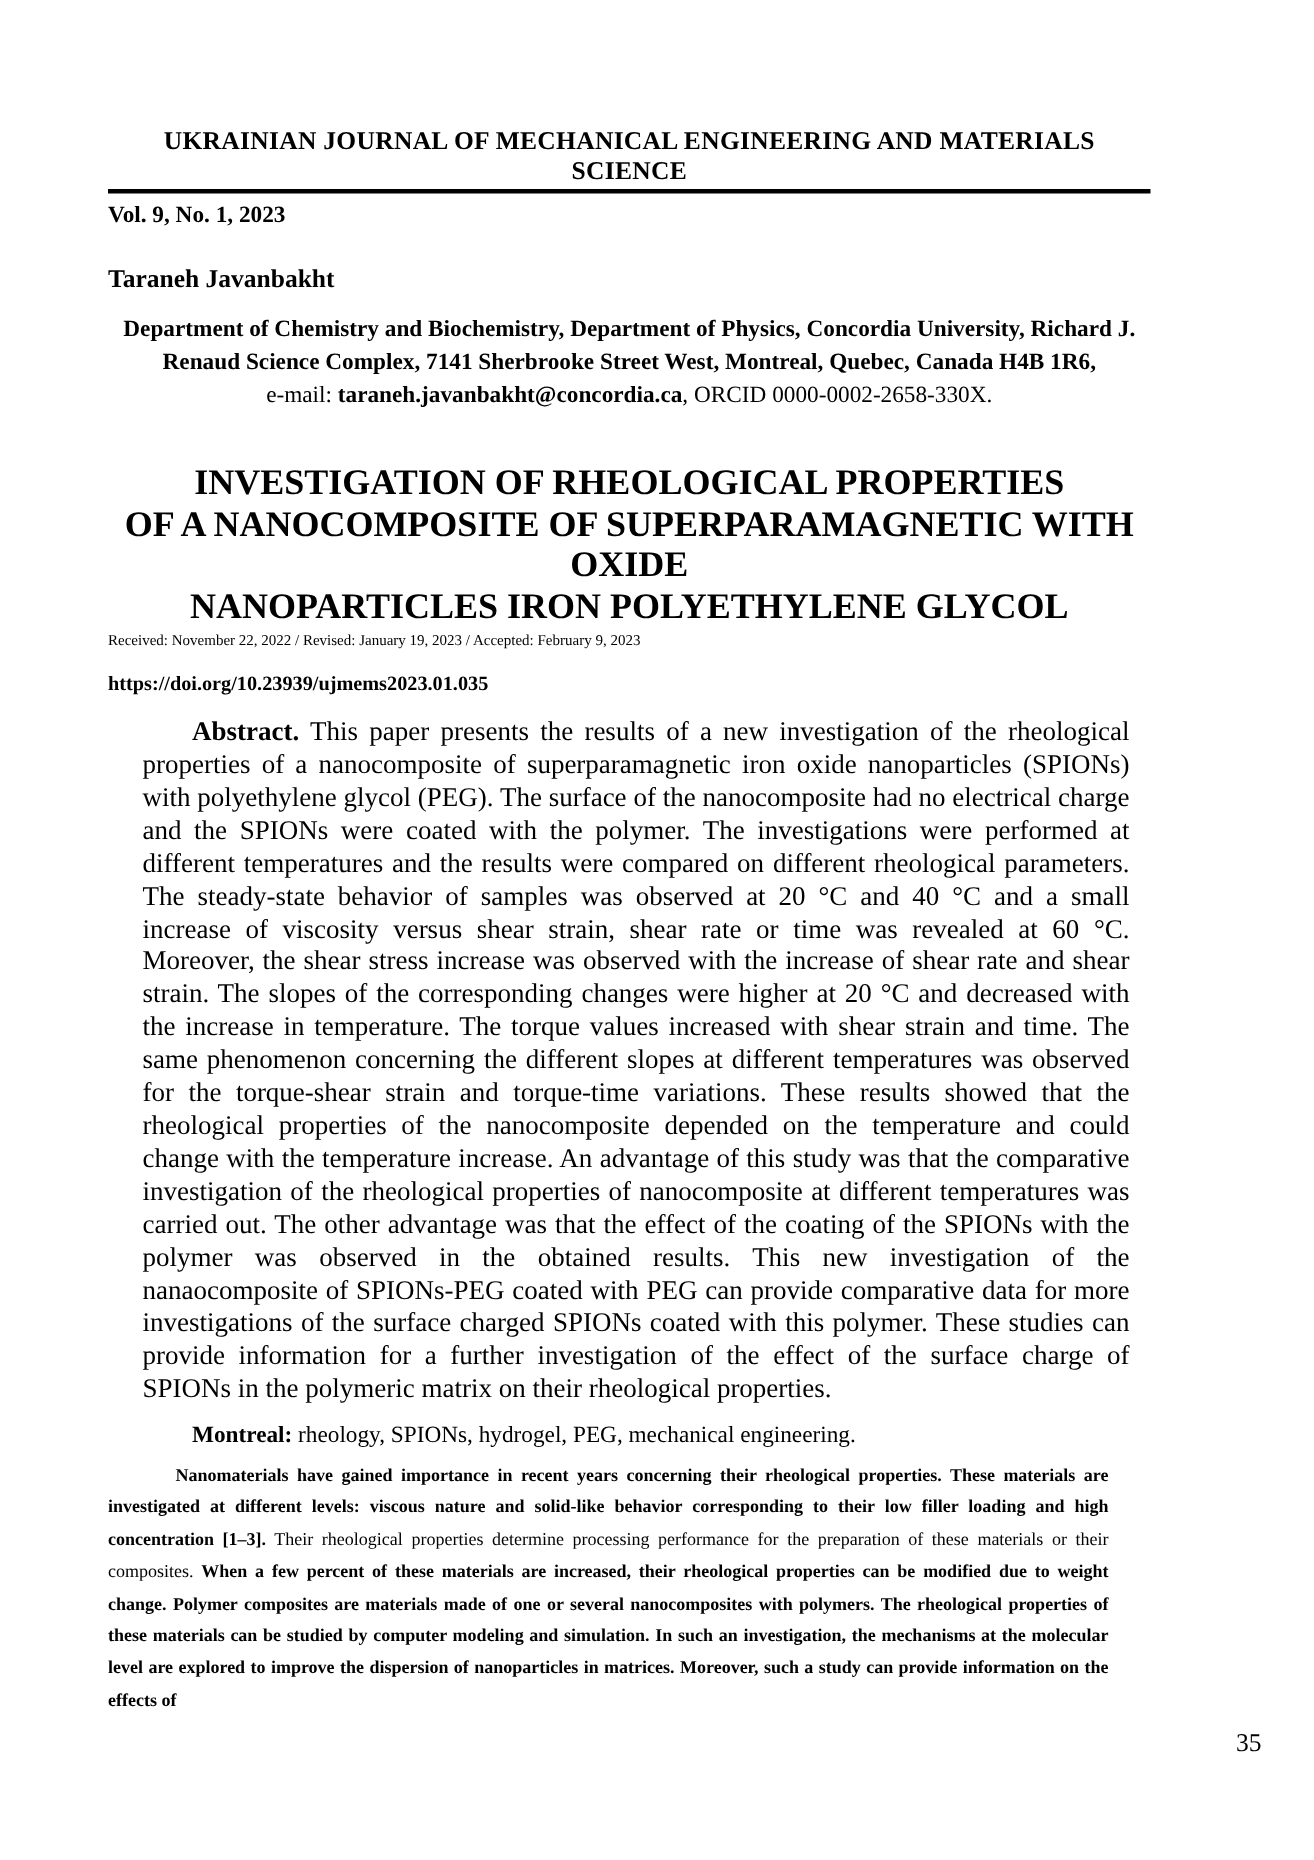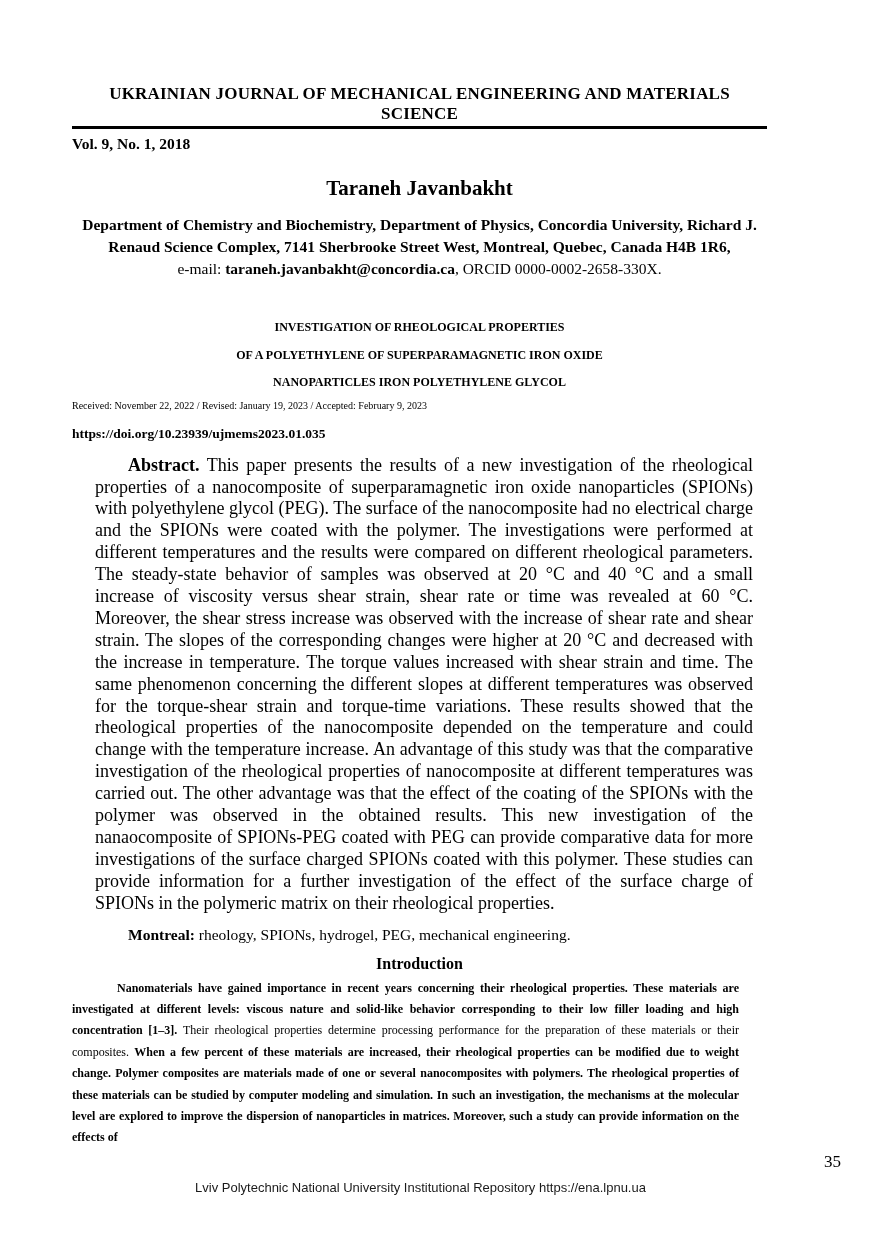--- a/index.html
+++ b/index.html
@@ -28,44 +28,44 @@
     padding-bottom: 3px;
     border-bottom: 3px solid #000;
   }
   .issue {
     margin-top: 6px;
     font-weight: bold;
     font-size: 15.5px;
   }
   .author-name {
     margin-top: 23px;
-    text-align: center;
+    text-align: left;
     font-weight: bold;
-    font-size: 21px;
+    font-size: 17px;
   }
   .affiliation {
     margin-top: 13px;
     text-align: center;
     font-weight: bold;
     font-size: 15.5px;
     line-height: 22px;
     padding: 0 10px;
   }
   .email-line {
     text-align: center;
     font-weight: normal;
     font-size: 15.5px;
     line-height: 22px;
   }
   .email-line .email-bold { font-weight: bold; }
   .paper-title {
     margin-top: 34px;
     text-align: center;
     font-weight: bold;
-    font-size: 12px;
+    font-size: 24px;
     line-height: 27.5px;
   }
   .dates {
     margin-top: 3px;
     font-size: 10px;
   }
   .copyright {
     margin-top: 14px;
     font-style: italic;
     font-size: 15.5px;
@@ -131,53 +131,51 @@
   }
 </style>
 </head>
 <body>
 
 <div class="page">
   <div class="content">
 
     <div class="journal-name">UKRAINIAN JOURNAL OF MECHANICAL ENGINEERING AND MATERIALS SCIENCE</div>
 
-    <div class="issue">Vol. 9, No. 1, 2018</div>
+    <div class="issue">Vol. 9, No. 1, 2023</div>
 
     <div class="author-name">Taraneh Javanbakht</div>
 
     <div class="affiliation">Department of Chemistry and Biochemistry, Department of Physics, Concordia University, Richard J. Renaud Science Complex, 7141 Sherbrooke Street West, Montreal, Quebec, Canada H4B 1R6,</div>
 
     <div class="email-line">
       <span>e-mail: </span><span class="email-bold">taraneh.javanbakht@concordia.ca</span><span>, ORCID 0000-0002-2658-330X.</span>
     </div>
 
     <div class="paper-title">
       <div>INVESTIGATION OF RHEOLOGICAL PROPERTIES</div>
-      <div>OF A POLYETHYLENE OF SUPERPARAMAGNETIC IRON OXIDE</div>
+      <div>OF A NANOCOMPOSITE OF SUPERPARAMAGNETIC WITH OXIDE</div>
       <div>NANOPARTICLES IRON POLYETHYLENE GLYCOL</div>
     </div>
 
     <div class="dates">Received: November 22, 2022 / Revised: January 19, 2023 / Accepted: February 9, 2023</div>
 
 
     <div class="doi">https://doi.org/10.23939/ujmems2023.01.035</div>
 
     <div class="abstract">
       <span class="abstract-label">Abstract.</span><span> This paper presents the results of a new investigation of the rheological properties of a nanocomposite of superparamagnetic iron oxide nanoparticles (SPIONs) with polyethylene glycol (PEG). The surface of the nanocomposite had no electrical charge and the SPIONs were coated with the polymer. The investigations were performed at different temperatures and the results were compared on different rheological parameters. The steady-state behavior of samples was observed at 20 °C and 40 °C and a small increase of viscosity versus shear strain, shear rate or time was revealed at 60 °C. Moreover, the shear stress increase was observed with the increase of shear rate and shear strain. The slopes of the corresponding changes were higher at 20 °C and decreased with the increase in temperature. The torque values increased with shear strain and time. The same phenomenon concerning the different slopes at different temperatures was observed for the torque-shear strain and torque-time variations. These results showed that the rheological properties of the nanocomposite depended on the temperature and could change with the temperature increase. An advantage of this study was that the comparative investigation of the rheological properties of nanocomposite at different temperatures was carried out. The other advantage was that the effect of the coating of the SPIONs with the polymer was observed in the obtained results. This new investigation of the nanaocomposite of SPIONs-PEG coated with PEG can provide comparative data for more investigations of the surface charged SPIONs coated with this polymer. These studies can provide information for a further investigation of the effect of the surface charge of SPIONs in the polymeric matrix on their rheological properties.</span>
     </div>
 
     <div class="keywords">
       <span class="keywords-label">Montreal:</span><span> rheology, SPIONs, hydrogel, PEG, mechanical engineering.</span>
     </div>
 
-    <div class="intro-heading">Introduction</div>
 
     <div class="intro-para">
       <span class="b">Nanomaterials have gained importance in recent years concerning their rheological properties. These materials are investigated at different levels: viscous nature and solid-like behavior corresponding to their low filler loading and high concentration [1–3].</span><span class="r"> Their rheological properties determine processing performance for the preparation of these materials or their composites. </span><span class="b">When a few percent of these materials are increased, their rheological properties can be modified due to weight change. Polymer composites are materials made of one or several nanocomposites with polymers. The rheological properties of these materials can be studied by computer modeling and simulation. In such an investigation, the mechanisms at the molecular level are explored to improve the dispersion of nanoparticles in matrices. Moreover, such a study can provide information on the effects of</span>
     </div>
 
   </div>
 
   <div class="page-number">35</div>
 
-  <div class="repository-footer">Lviv Polytechnic National University Institutional Repository https://ena.lpnu.ua</div>
 </div>
 
 </body></html>

